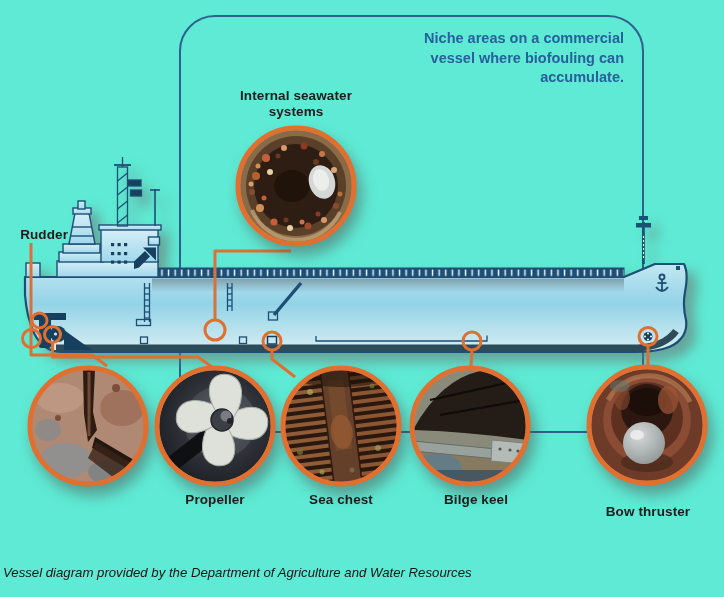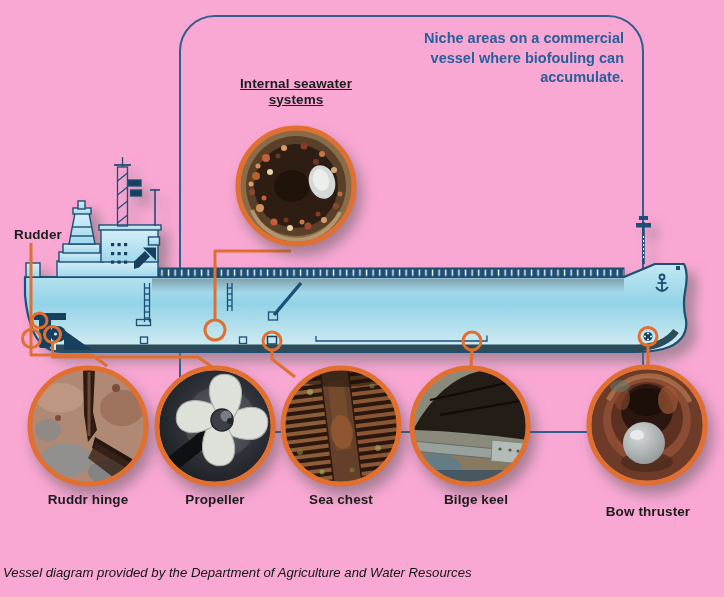--- a/index.html
+++ b/index.html
@@ -1,17 +1,17 @@
 <!DOCTYPE html>
 <html><head>
 <meta charset="utf-8">
 <style>
   html,body{margin:0;padding:0;background:#fff;}
   #stage{
-    position:relative;width:724px;height:597px;background:#f9a8d4;overflow:hidden;
+    position:relative;width:724px;height:597px;background:#5eead4;overflow:hidden;
     font-family:"Liberation Sans",sans-serif;
   }
   #callout-frame{
     position:absolute;left:179px;top:15px;width:465px;height:418px;
     box-sizing:border-box;border:2px solid #2f608e;border-radius:36px;
   }
   svg#scene{position:absolute;left:0;top:0;}
   .ship{filter:drop-shadow(9px 9px 6px rgba(110,110,110,0.55));}
   .inset{filter:drop-shadow(5px 9px 7px rgba(80,80,80,0.5));}
   .lbl{
@@ -370,24 +370,23 @@
         <ellipse cx="647" cy="462" rx="26" ry="10" fill="#4a2c1c" opacity="0.8"></ellipse>
         <circle cx="644" cy="443" r="21" fill="url(#ballGrad)"></circle>
         <ellipse cx="637" cy="435" rx="7" ry="5" fill="#e8ebea"></ellipse>
       </g>
       <circle cx="647" cy="425" r="58" fill="none" stroke="#e06f30" stroke-width="5"></circle>
     </g>
   </svg>
 
   <div id="title-box">Niche areas on a commercial vessel where biofouling can accumulate.</div>
 
-  <div class="lbl" style="left:8px;top:227px;width:60px;text-align:center;">Rudder</div>
-
-  <div class="lbl" style="left:226px;top:76px;width:140px;text-decoration:underline;">Internal seawater systems</div>
-
-  <div class="lbl" style="left:28px;top:492px;width:120px;">Ruddr hinge</div>
+  <div class="lbl" style="left:8px;top:227px;width:60px;text-align:right;">Rudder</div>
+
+  <div class="lbl" style="left:226px;top:88px;width:140px;">Internal seawater systems</div>
+
   <div class="lbl" style="left:155px;top:492px;width:120px;">Propeller</div>
   <div class="lbl" style="left:281px;top:492px;width:120px;">Sea chest</div>
   <div class="lbl" style="left:416px;top:492px;width:120px;">Bilge keel</div>
   <div class="lbl" style="left:588px;top:504px;width:120px;">Bow thruster</div>
 
   <div id="caption">Vessel diagram provided by the Department of Agriculture and Water Resources</div>
 </div>
 
 </body></html>

